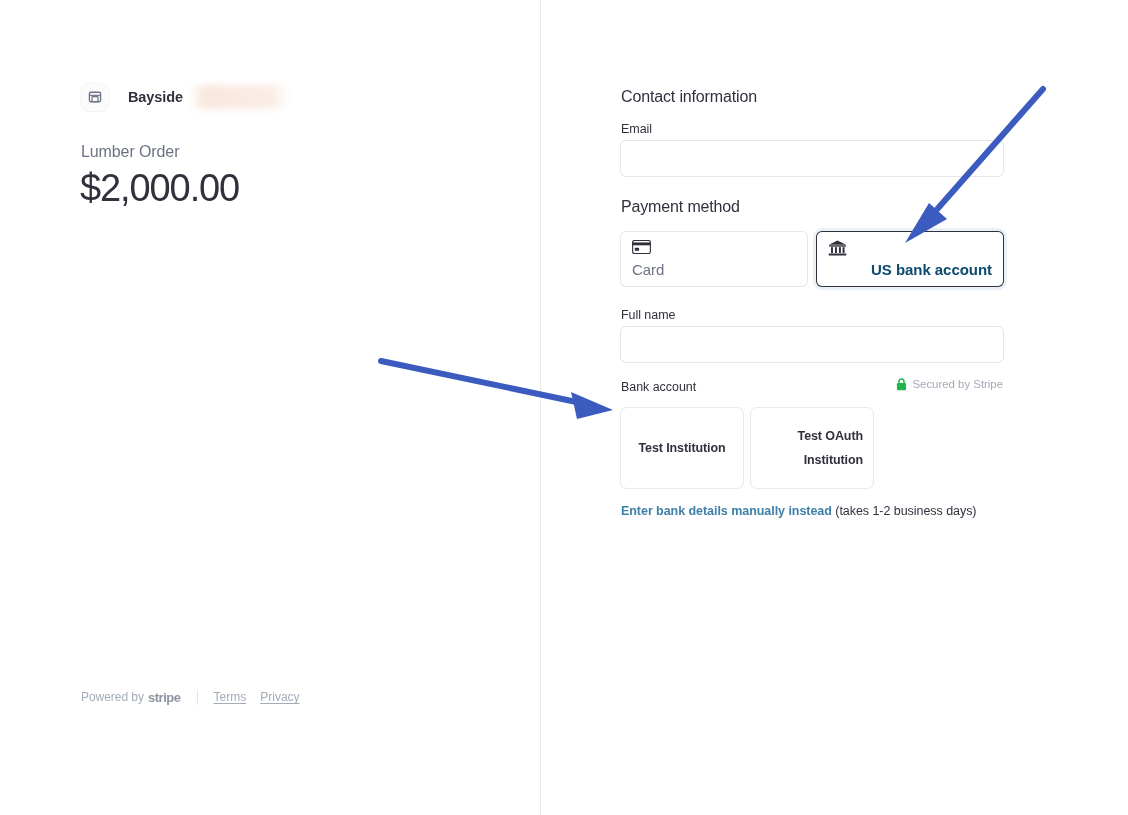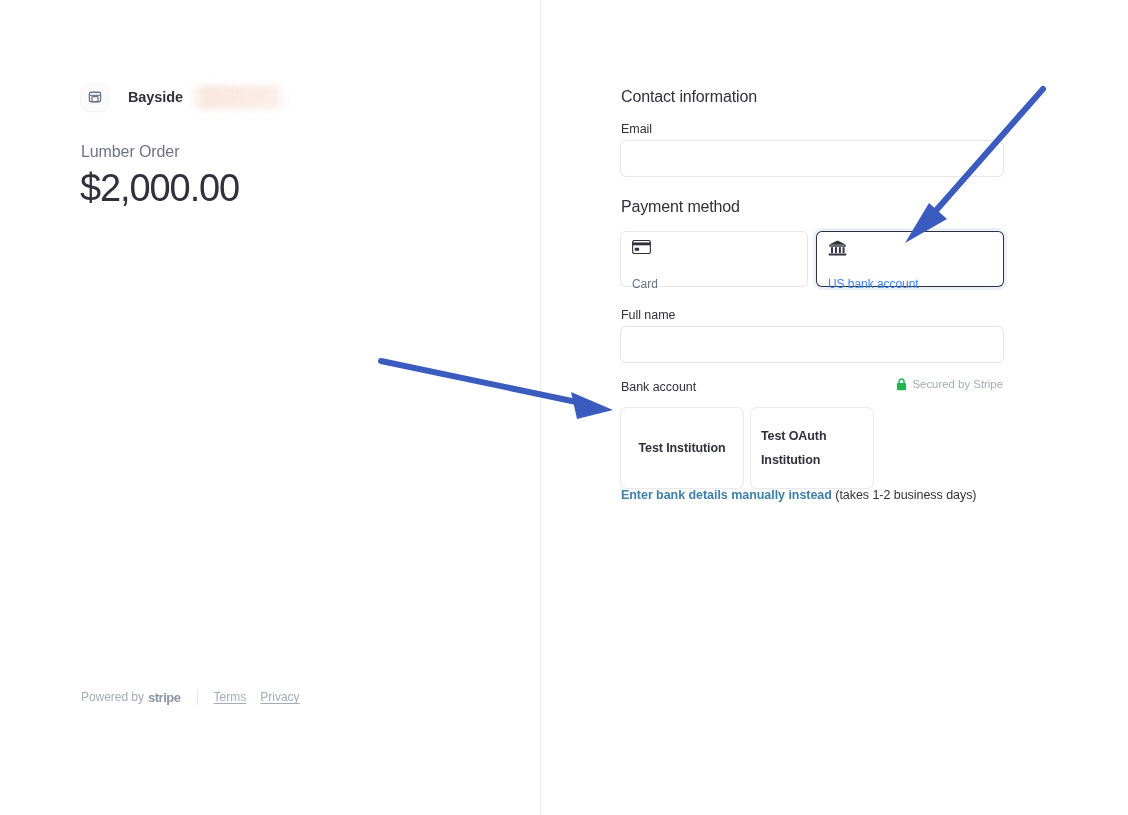--- a/index.html
+++ b/index.html
@@ -199,27 +199,27 @@
     cursor: pointer;
     position: relative;
     box-shadow: 0 0 0 1px #e6e6e9, 0 1px 1px rgba(0,0,0,0.03);
   }
   .pm-tab.selected {
     box-shadow: 0 0 0 1px #30313d, 0 0 0 4px rgba(120,160,210,0.16),
                 0 1px 1px rgba(0,0,0,0.03);
   }
   .pm-tab-icon { height: 18px; display: block; }
   .pm-tab-label {
-    font-size: 12px;
+    font-size: 15px;
     color: #6c7386;
-    margin-top: 19px;
+    margin-top: 3px;
     letter-spacing: -0.05px;
     white-space: nowrap;
   }
-  .pm-tab.selected .pm-tab-label { color: #3b82f6; font-weight: 400; }
+  .pm-tab.selected .pm-tab-label { color: #0c4a6e; font-weight: 700; text-align: right; }
 
   
   #bank-account-row {
     display: flex;
     align-items: baseline;
     justify-content: space-between;
     width: 382px;
     margin-bottom: 5px;
   }
   #secured-by-stripe {
@@ -250,35 +250,35 @@
   }
   .institution-card {
     width: 122px;
     height: 80px;
     border-radius: 6px;
     background: #ffffff;
     box-shadow: 0 0 0 1px #e9e9ec, 0 1px 2px rgba(0,0,0,0.035);
     display: flex;
     align-items: center;
     justify-content: center;
-    text-align: left;
+    text-align: right;
     padding: 6px 10px;
     cursor: pointer;
   }
   .institution-name {
     font-size: 12.5px;
     font-weight: 600;
     color: #30313d;
     line-height: 1.95;
     letter-spacing: -0.1px;
   }
 
   
   #manual-entry-row {
-    margin-top: 0;
+    margin-top: 16px;
     font-size: 12.5px;
     color: #30313d;
     letter-spacing: -0.05px;
   }
   #manual-entry-link {
     color: #3f80a8;
     font-weight: 600;
     cursor: pointer;
   }
   #manual-entry-note { color: #30313d; font-weight: 400; }

